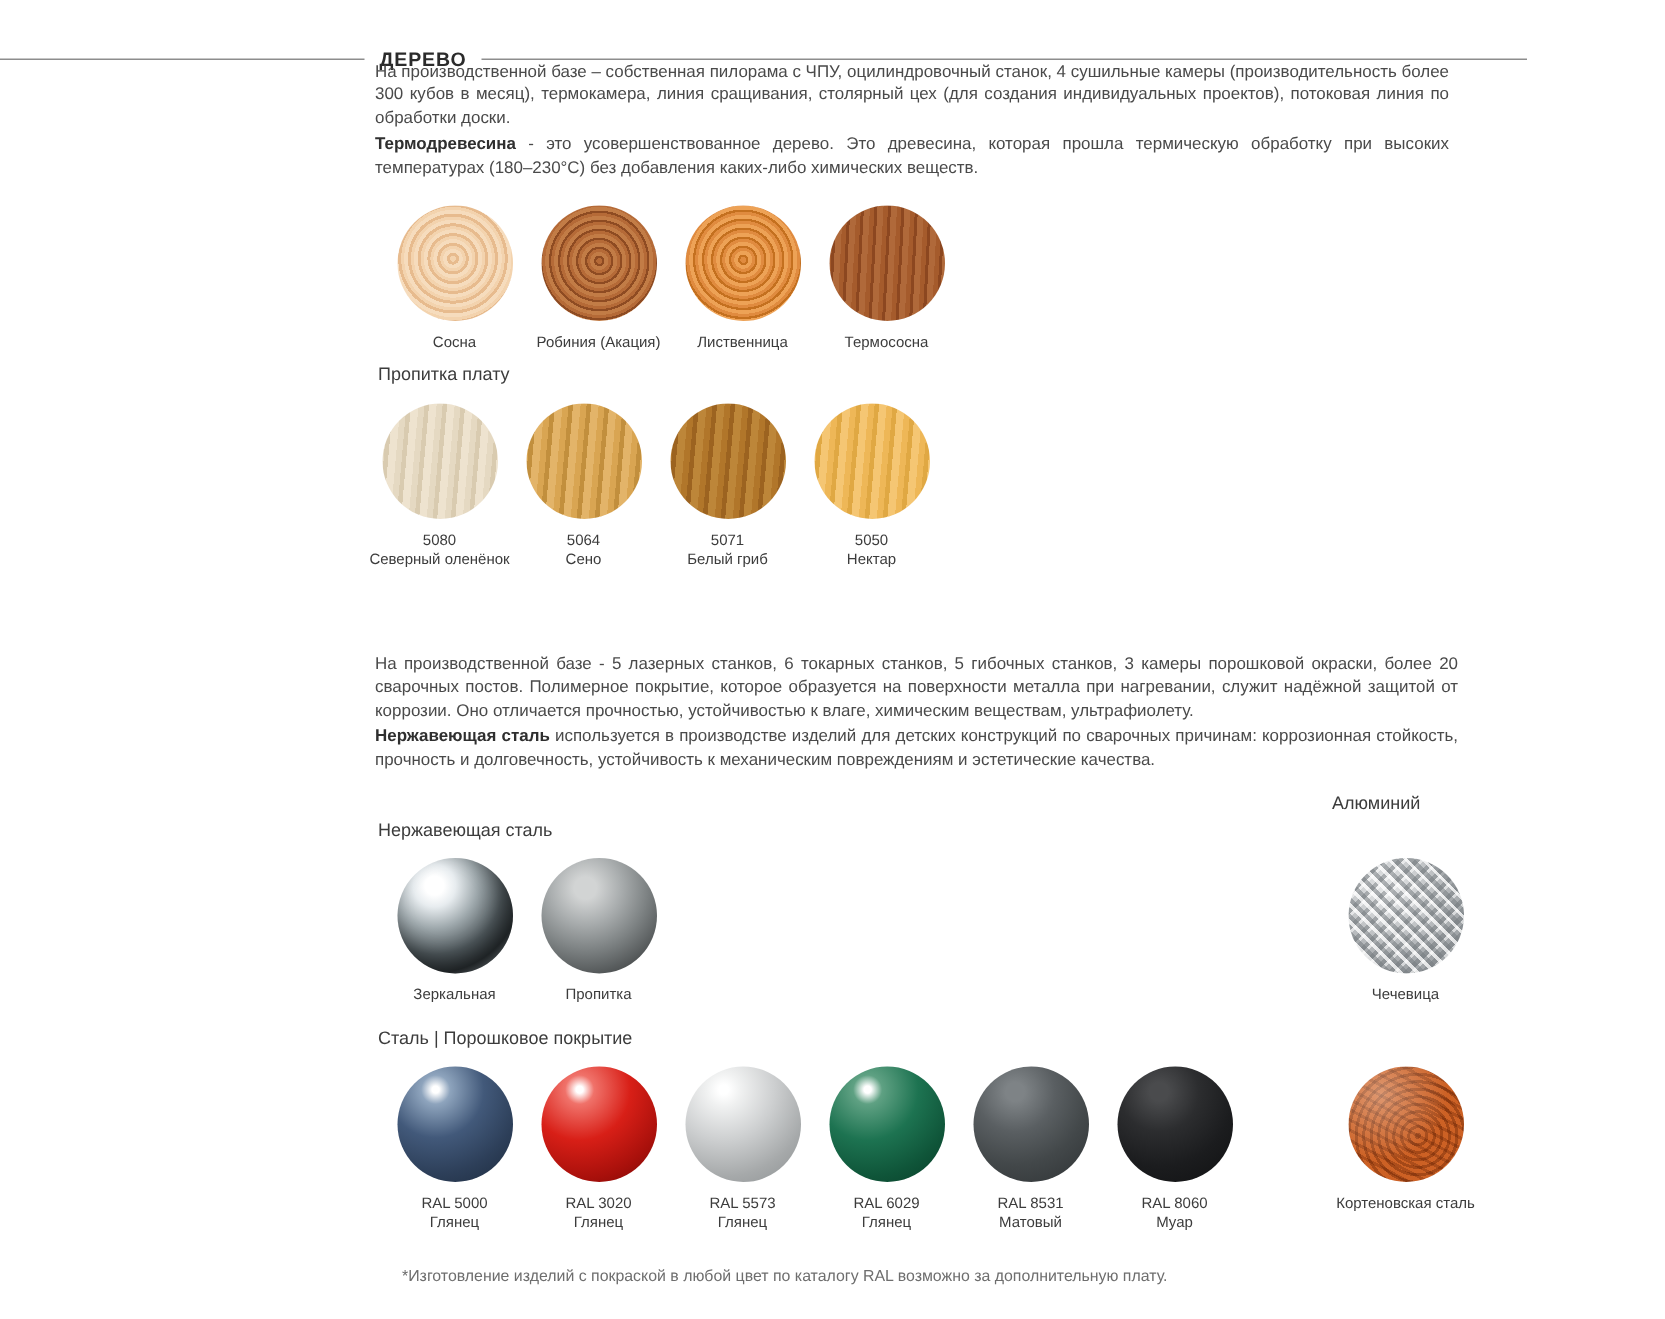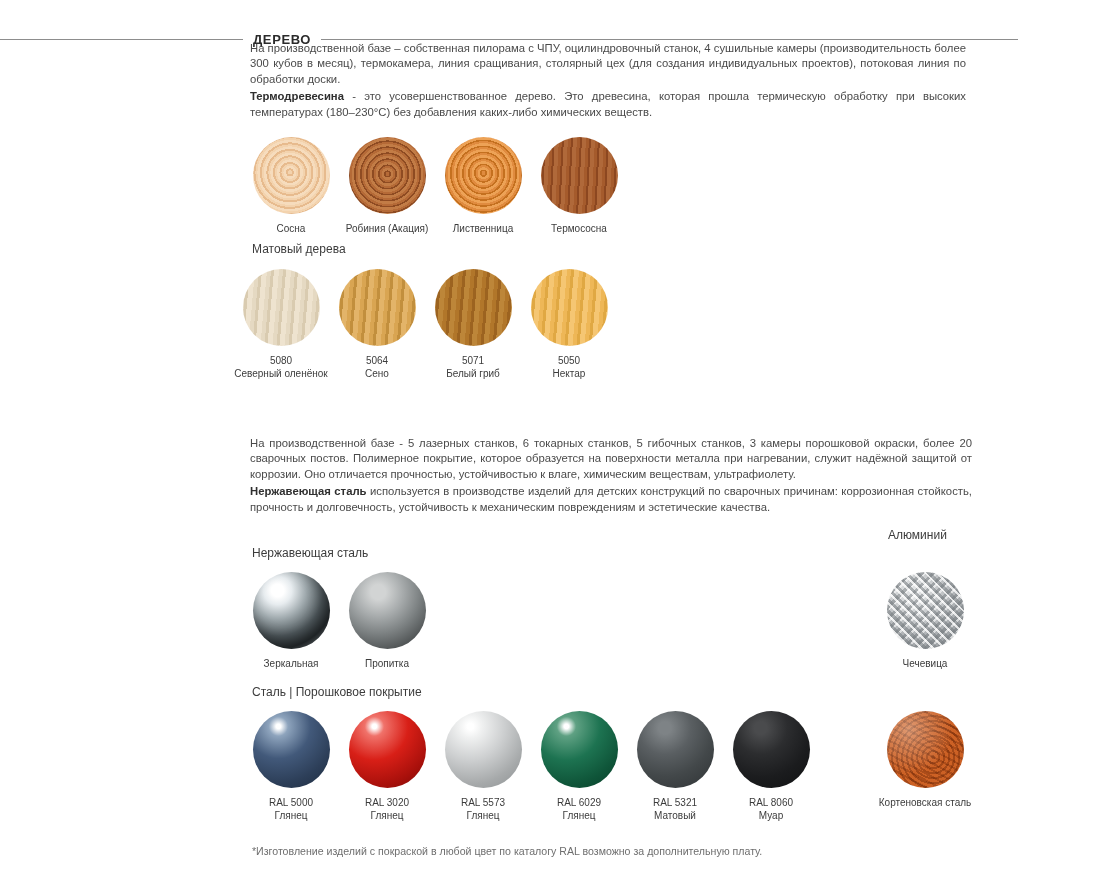--- a/index.html
+++ b/index.html
@@ -56,20 +56,21 @@
   .subtitle {
     font-size: 12px;
     color: #3c3c3c;
     margin: 0;
   }
 
   
   .swatch-row {
     display: flex;
     align-items: flex-start;
+    margin-left: 12px;
   }
   .swatch {
     width: 96px;
     text-align: center;
     flex: 0 0 auto;
   }
   .swatch .disc {
     width: 77px;
     height: 77px;
     border-radius: 50%;
@@ -169,20 +170,21 @@
     background: #c2551c;
     background-image:
       radial-gradient(circle at 28% 24%, rgba(255,255,255,.35), rgba(0,0,0,0) 55%),
       repeating-radial-gradient(circle at 60% 60%, rgba(120,46,10,.45) 0 2px, rgba(214,105,42,.25) 2px 5px),
       repeating-linear-gradient(28deg, rgba(90,35,8,.35) 0 2px, rgba(230,130,60,.2) 2px 6px);
   }
 
   .footnote {
     font-size: 10.6px;
     color: #6e6e6e;
+    margin-left: 16px;
   }
 
   
   .abs { position: absolute; }
 </style>
 </head>
 <body>
 
 <div class="page">
 
@@ -209,21 +211,21 @@
     <div class="swatch">
       <div class="disc w-listv"></div>
       <div class="cap" style="white-space:nowrap;">Лиственница</div>
     </div>
     <div class="swatch">
       <div class="disc w-termo"></div>
       <div class="cap" style="white-space:nowrap;">Термососна</div>
     </div>
   </div>
 
-  <div class="abs subtitle" style="left:252px; top:242px;">Матовый дерева</div>
+  <div class="abs subtitle" style="left:252px; top:242px;">Пропитка плату</div>
 
   <div class="abs swatch-row" style="left:233px; top:269px;">
     <div class="swatch">
       <div class="disc w-5080"></div>
       <div class="cap">
         <span class="code">5080</span>
         <span class="sub">Северный оленёнок</span>
       </div>
     </div>
     <div class="swatch">
@@ -303,21 +305,21 @@
     <div class="swatch">
       <div class="disc sphere p-6029"></div>
       <div class="cap">
         <span class="code">RAL 6029</span>
         <span class="sub">Глянец</span>
       </div>
     </div>
     <div class="swatch">
       <div class="disc sphere p-7024"></div>
       <div class="cap">
-        <span class="code">RAL 5321</span>
+        <span class="code">RAL 8531</span>
         <span class="sub">Матовый</span>
       </div>
     </div>
     <div class="swatch">
       <div class="disc sphere p-9011"></div>
       <div class="cap">
         <span class="code">RAL 8060</span>
         <span class="sub">Муар</span>
       </div>
     </div>

